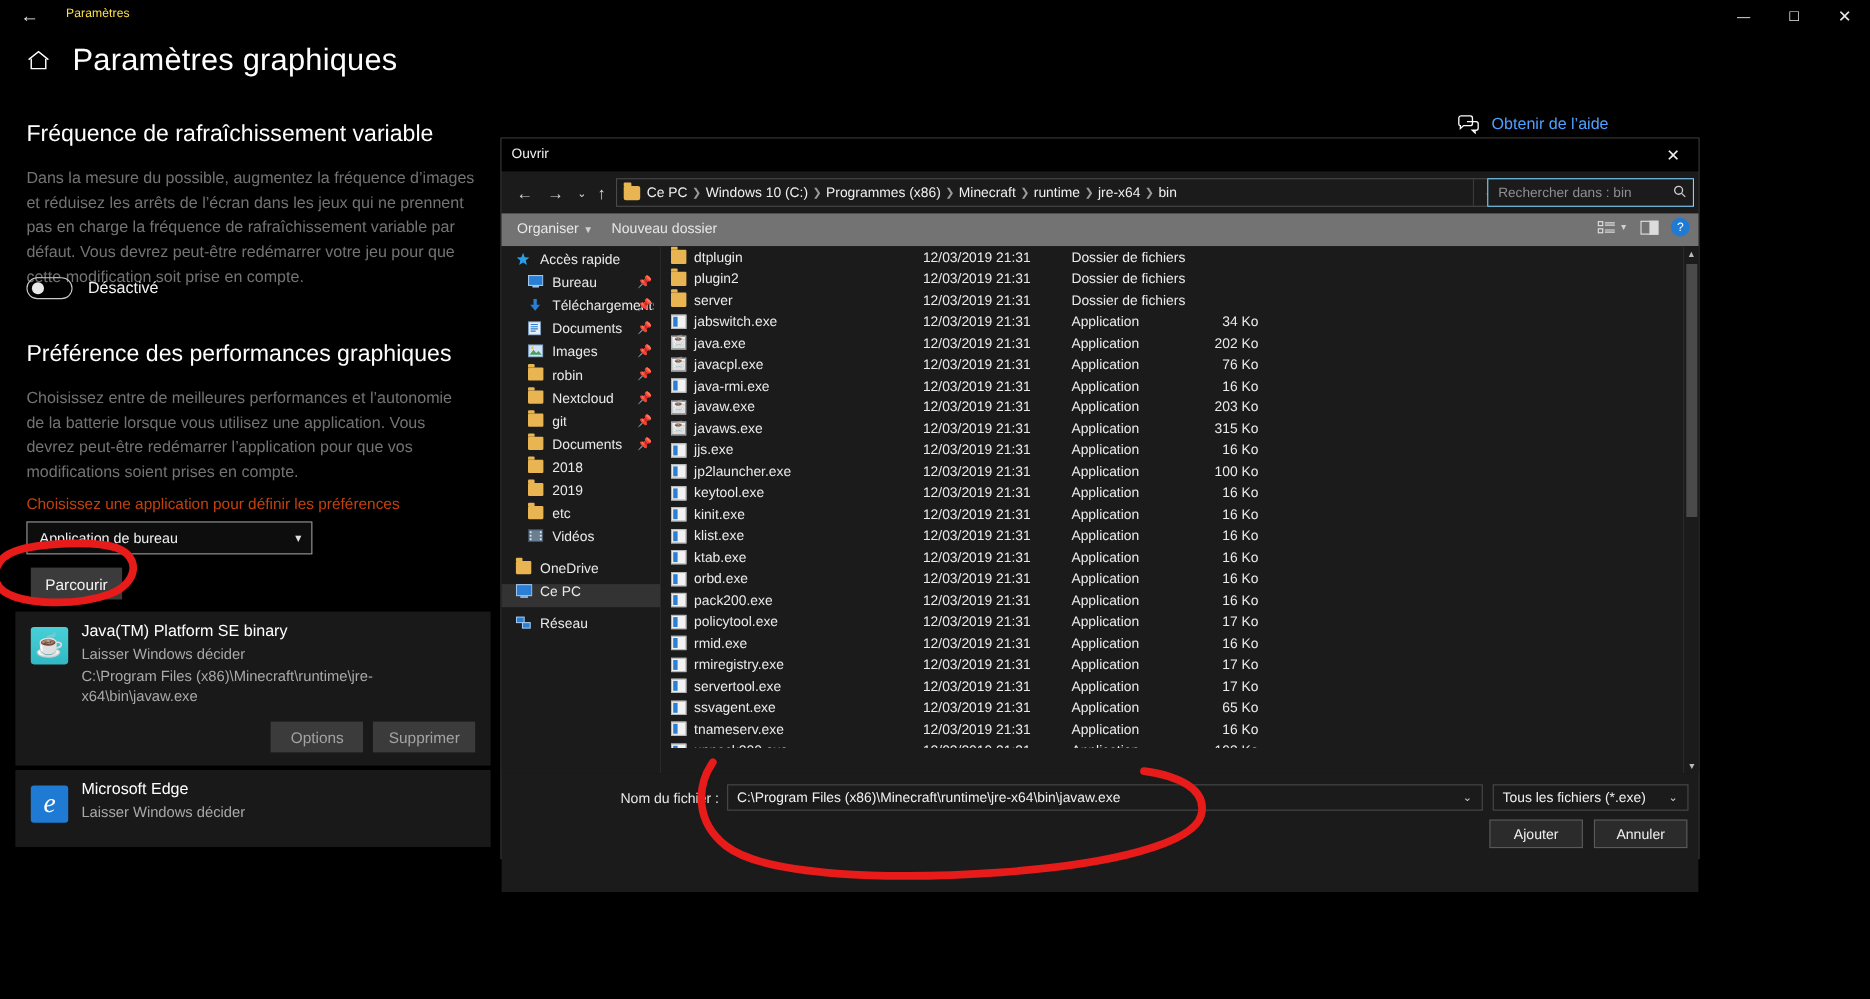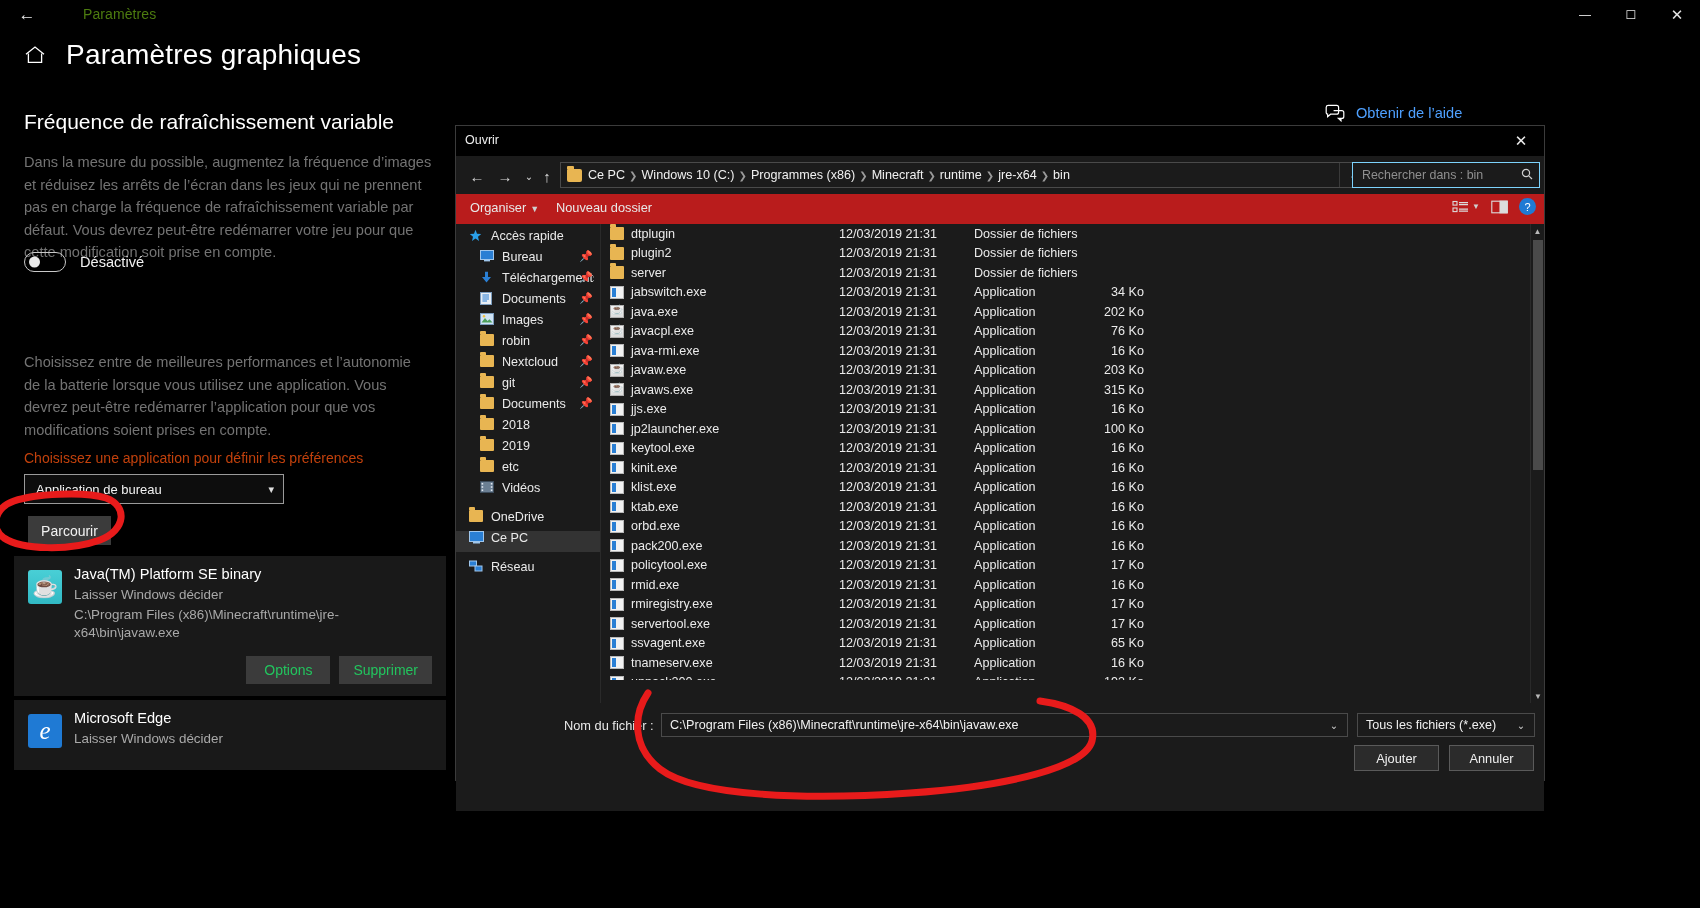--- a/index.html
+++ b/index.html
@@ -15,21 +15,21 @@
   .settings-titlebar {
     position: absolute; left: 0; top: 0; width: 1700px; height: 30px;
     background: #000;
   }
   .tb-back {
     position: absolute; left: 14px; top: 4px; width: 26px; height: 22px;
     color: #e8e8e8; font-size: 17px; line-height: 22px; text-align: center;
   }
   .tb-title {
     position: absolute; left: 60px; top: 6px;
-    font-size: 14px; color: #4d7c0f; letter-spacing: .1px; margin-left: 23px;
+    font-size: 11px; color: #fde047; letter-spacing: .1px;
   }
   .tb-btns { position: absolute; right: 0; top: 0; display: flex; height: 30px; }
   .tb-btn {
     width: 46px; height: 30px; color: #e6e6e6; font-size: 12px;
     display: flex; align-items: center; justify-content: center;
   }
   .tb-btn.close { font-size: 15px; }
 
   .page-head {
     position: absolute; left: 0; top: 32px; width: 460px; height: 46px;
@@ -99,21 +99,21 @@
     border-radius: 3px; display: flex; align-items: center; justify-content: center;
     font-size: 21px; color: #fff;
   }
   .app-icon.java { background: linear-gradient(180deg,#49cfd6,#31b9c4); }
   .app-icon.edge { background: #1f7ad4; font-family: "Liberation Serif", serif; font-style: italic; font-size: 25px; }
   .app-name { position: absolute; left: 60px; top: 10px; font-size: 14.6px; color: #fff; }
   .app-sub  { position: absolute; left: 60px; top: 31px; font-size: 13.4px; color: #a9a9a9; }
   .app-path { position: absolute; left: 60px; top: 50px; font-size: 13.4px; color: #a9a9a9; width: 360px; line-height: 18px; }
   .card-btns { position: absolute; right: 14px; bottom: 12px; display: flex; gap: 9px; }
   .card-btn {
-    min-width: 84px; height: 28px; background: #3b3b3b; color: #22c55e; border: none;
+    min-width: 84px; height: 28px; background: #3b3b3b; color: #a3a3a3; border: none;
     font-size: 14px; padding: 0 14px; font-family: "Liberation Sans", sans-serif;
     display: flex; align-items: center; justify-content: center;
   }
 
   .help-link {
     position: absolute; left: 1325px; top: 104px; display: flex; align-items: center; gap: 11px;
   }
   .help-link .ic { width: 20px; height: 18px; color: #fff; }
   .help-link .txt { font-size: 14.6px; color: #4ea0ff; }
 
@@ -166,21 +166,21 @@
     border-left: 1px solid #3a3a3a; height: 100%; display:flex; align-items:center; justify-content:center;
   }
   .searchbox {
     position: absolute; left: 896px; top: 6px; width: 188px; height: 26px;
     border: 1px solid #7dd3fc; background: #1b1b1b; display: flex; align-items: center;
     padding: 0 6px 0 9px;
   }
   .searchbox .ph { flex: 1; font-size: 12.4px; color: #8f8f8f; white-space: nowrap; overflow: hidden; }
   .searchbox .mag { color: #cfcfcf; font-size: 12px; }
 
-  .cmdbar { height: 30px; background: #b91c1c; position: relative; }
+  .cmdbar { height: 30px; background: #737373; position: relative; }
   .cmd-organiser { position: absolute; left: 14px; top: 6px; font-size: 12.8px; color: #e8e8e8; }
   .cmd-organiser .ch { font-size: 9px; color: #cfcfcf; margin-left: 4px; }
   .cmd-newfolder { position: absolute; left: 100px; top: 6px; font-size: 12.8px; color: #e8e8e8; }
   .view-icons { position: absolute; right: 8px; top: 4px; display: flex; align-items: center; gap: 11px; }
   .vi { color: #dcdcdc; display: flex; align-items: center; }
   .vi .ch { font-size: 8px; margin-left: 3px; color: #cfcfcf; }
   .vi.help {
     width: 17px; height: 17px; border-radius: 50%; background: #1f7ad4; color: #fff;
     font-size: 11px; display: flex; align-items: center; justify-content: center;
   }
@@ -296,20 +296,21 @@
   <div class="sec-h sec-title-1">Fréquence de rafraîchissement variable</div>
   <div class="body-text body-1">Dans la mesure du possible, augmentez la fréquence d’images et réduisez les arrêts de l’écran dans les jeux qui ne prennent pas en charge la fréquence de rafraîchissement variable par défaut. Vous devrez peut-être redémarrer votre jeu pour que cette modification soit prise en compte.</div>
 
   <div class="toggle-row">
     <div class="toggle">
         <div class="knob"></div>
       </div>
     <div class="toggle-label">Désactivé</div>
   </div>
 
+  <div class="sec-h sec-title-2">Préférence des performances graphiques</div>
   <div class="body-text body-2">Choisissez entre de meilleures performances et l’autonomie de la batterie lorsque vous utilisez une application. Vous devrez peut-être redémarrer l’application pour que vos modifications soient prises en compte.</div>
   <div class="label-choose">Choisissez une application pour définir les préférences</div>
 
   <div class="combo">
     <span class="val">Application de bureau</span>
     <span class="chev">▾</span>
   </div>
 
   <div class="btn-parcourir">Parcourir</div>
 

